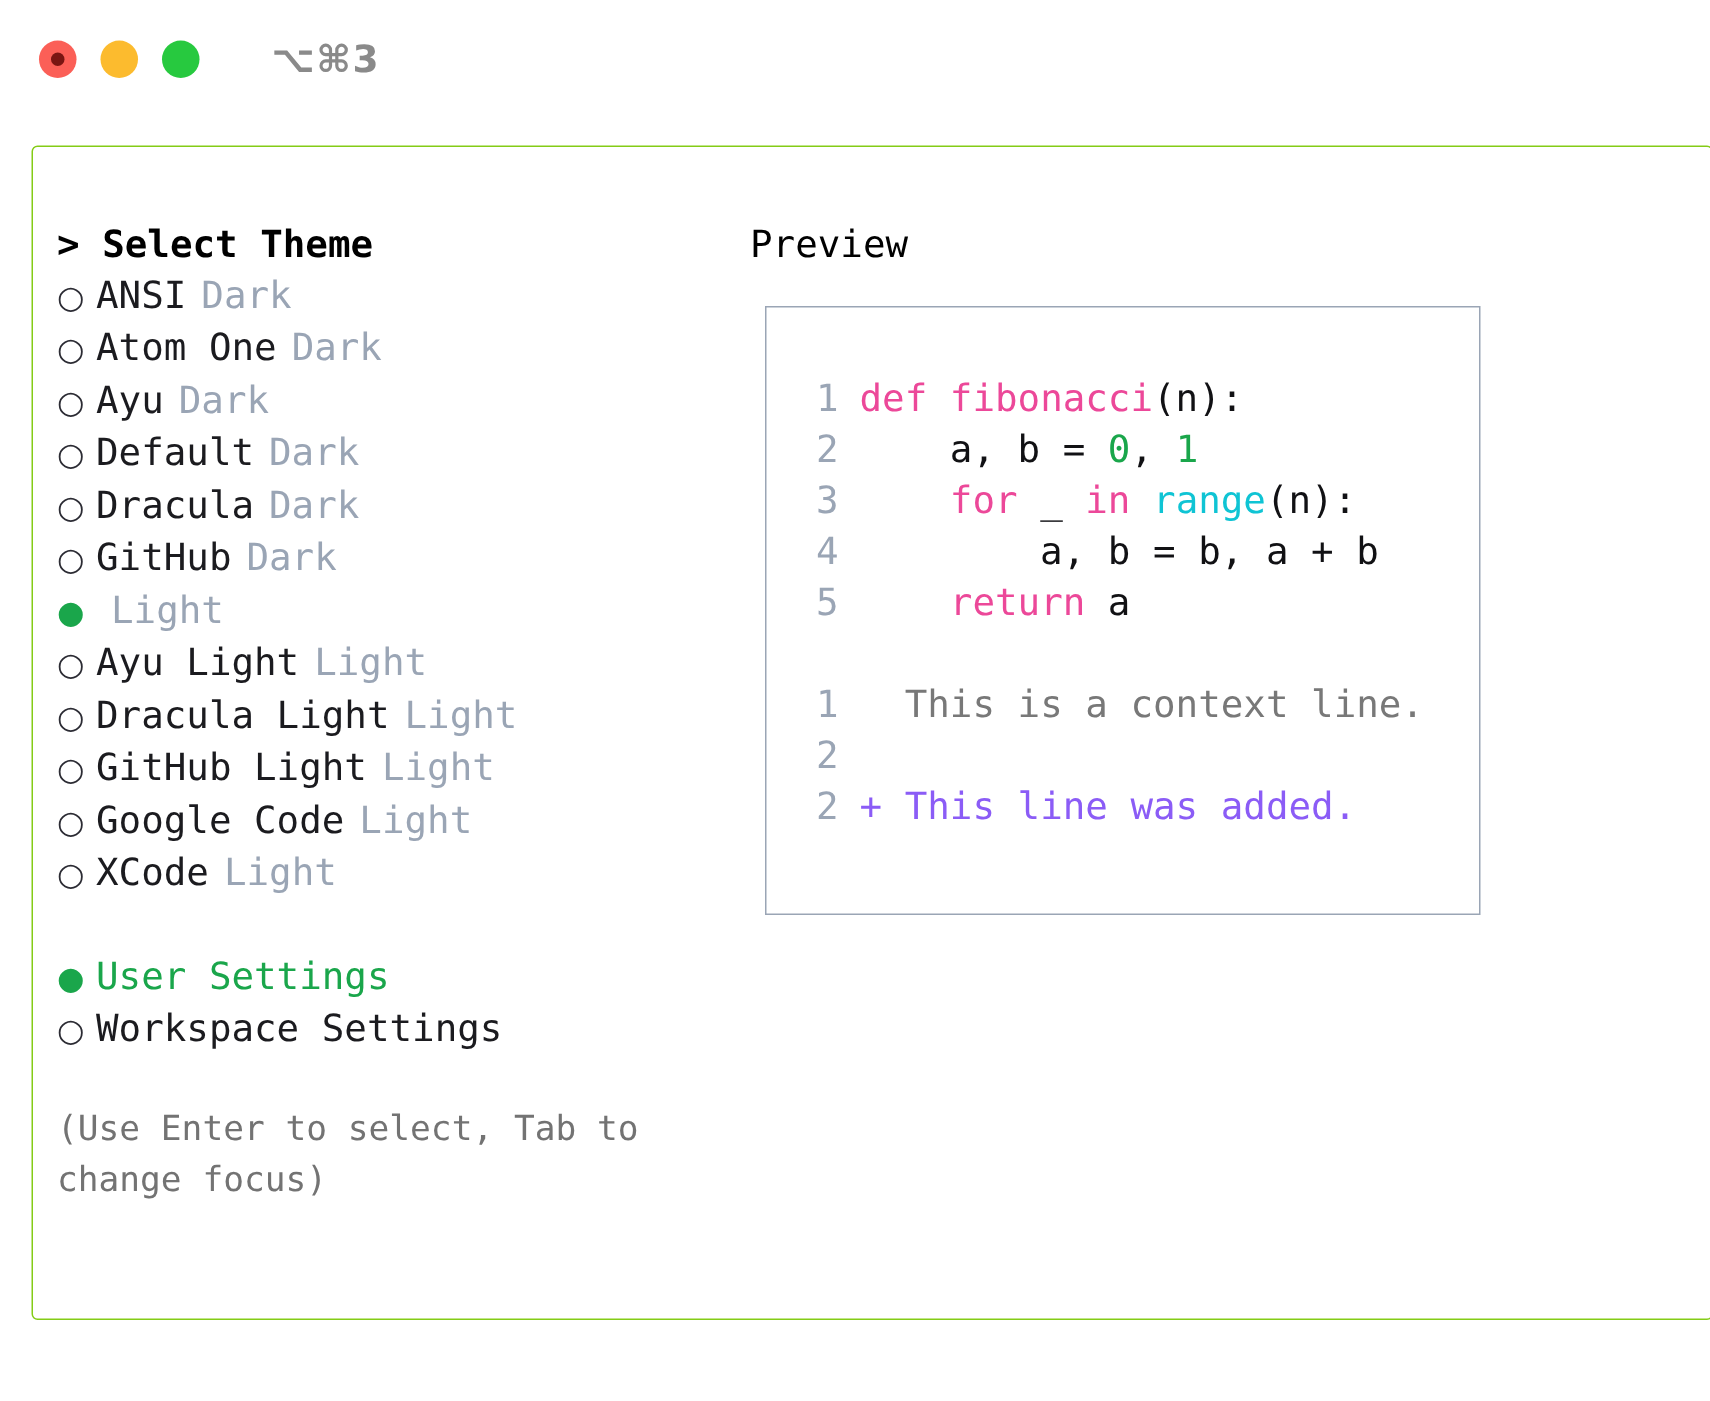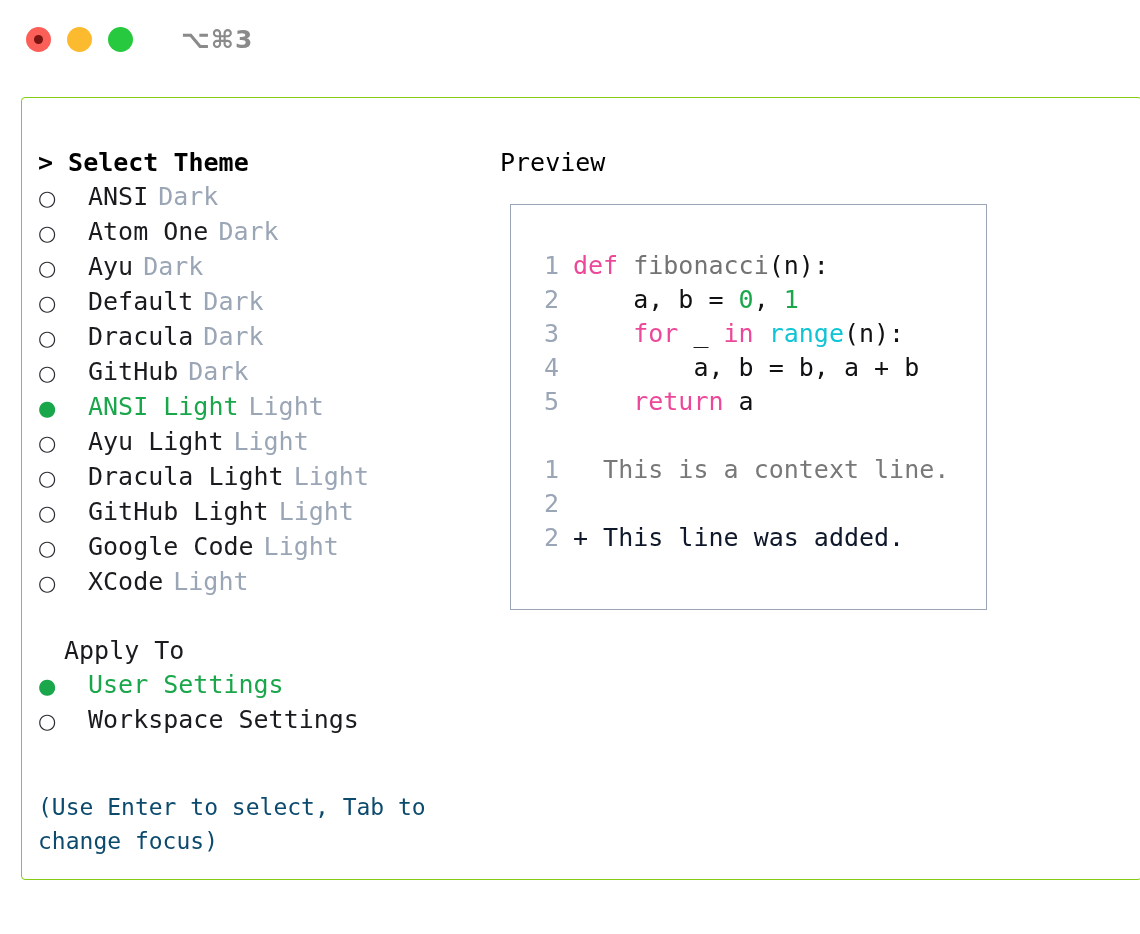--- a/index.html
+++ b/index.html
@@ -105,41 +105,41 @@
     white-space: pre;
   }
   .marker {
     width: 26px;
     flex: 0 0 26px;
     font-size: 21px;
     color: #2b2b33;
     font-family: "DejaVu Sans", "Liberation Sans", sans-serif;
   }
   .marker.selected { color: #1aa64b; }
-  .opt-label { color: #1b1b1f; margin-left: 24px; }
+  .opt-label { color: #1b1b1f; }
   .opt-label.selected { color: #1aa64b; }
   .opt-badge {
     color: #9aa5b5;
     margin-left: 10px;
   }
 
   .apply-title {
     font-size: 25px;
     line-height: 34px;
     color: #1b1b1f;
     padding-left: 26px;
     white-space: pre;
   }
   .spacer-row { height: 34px; }
 
   .hint {
-    margin-top: 52px;
+    margin-top: 32px;
     font-size: 23px;
     line-height: 34px;
-    color: #0c4a6e;
+    color: #737373;
     width: 400px;
   }
 
   
   .preview-box {
     position: absolute;
     left: 488px;
     top: 106px;
     width: 477px;
     height: 406px;
@@ -164,27 +164,27 @@
     flex: 0 0 26px;
     text-align: right;
     color: #9aa5b5;
     margin-right: 14px;
   }
   .code-text { white-space: pre; }
 
   .tok-kw   { color: #ec4899; }
   .tok-fn   { color: #0fc4d4; }
   .tok-num  { color: #1aa64b; }
-  .tok-id   { color: #737373; }
+  .tok-id   { color: #ec4899; }
   .tok-plain{ color: #111114; }
 
   .diff-gap { height: 34px; }
   .diff-ctx { color: #787878; text-align: center; }
   .diff-del { color: #b32018; }
-  .diff-add { color: #0f172a; text-align: right; }
+  .diff-add { color: #8b5cf6; text-align: right; }
 </style>
 </head>
 <body>
 
 <div class="titlebar">
   <div class="lights">
     <div class="light light-close">
       <div class="rec-dot"></div>
     </div>
     <div class="light light-min"></div>
@@ -200,31 +200,30 @@
 
       <div class="section-title bold">&gt; Select Theme</div>
 
       <div id="theme-list">
           <div class="opt-row"><span class="marker">○</span><span class="opt-label">ANSI</span><span class="opt-badge">Dark</span></div>
           <div class="opt-row"><span class="marker">○</span><span class="opt-label">Atom One</span><span class="opt-badge">Dark</span></div>
           <div class="opt-row"><span class="marker">○</span><span class="opt-label">Ayu</span><span class="opt-badge">Dark</span></div>
           <div class="opt-row"><span class="marker">○</span><span class="opt-label">Default</span><span class="opt-badge">Dark</span></div>
           <div class="opt-row"><span class="marker">○</span><span class="opt-label">Dracula</span><span class="opt-badge">Dark</span></div>
           <div class="opt-row"><span class="marker">○</span><span class="opt-label">GitHub</span><span class="opt-badge">Dark</span></div>
-          <div class="opt-row"><span class="marker selected">●</span><span class="opt-label selected">ANSI Light</span><span class="opt-badge">Light</span></div>
+          <div class="opt-row"><span class="marker selected">●</span><span class="opt-badge">Light</span></div>
           <div class="opt-row"><span class="marker">○</span><span class="opt-label">Ayu Light</span><span class="opt-badge">Light</span></div>
           <div class="opt-row"><span class="marker">○</span><span class="opt-label">Dracula Light</span><span class="opt-badge">Light</span></div>
           <div class="opt-row"><span class="marker">○</span><span class="opt-label">GitHub Light</span><span class="opt-badge">Light</span></div>
           <div class="opt-row"><span class="marker">○</span><span class="opt-label">Google Code</span><span class="opt-badge">Light</span></div>
           <div class="opt-row"><span class="marker">○</span><span class="opt-label">XCode</span><span class="opt-badge">Light</span></div>
         </div>
 
       <div class="spacer-row"></div>
 
-      <div class="apply-title">Apply To</div>
 
       <div id="apply-list">
           <div class="opt-row"><span class="marker selected">●</span><span class="opt-label selected">User Settings</span></div>
           <div class="opt-row"><span class="marker">○</span><span class="opt-label">Workspace Settings</span></div>
         </div>
 
       <div class="hint">(Use Enter to select, Tab to change focus)</div>
     </div>
 
     <div class="right-col">

